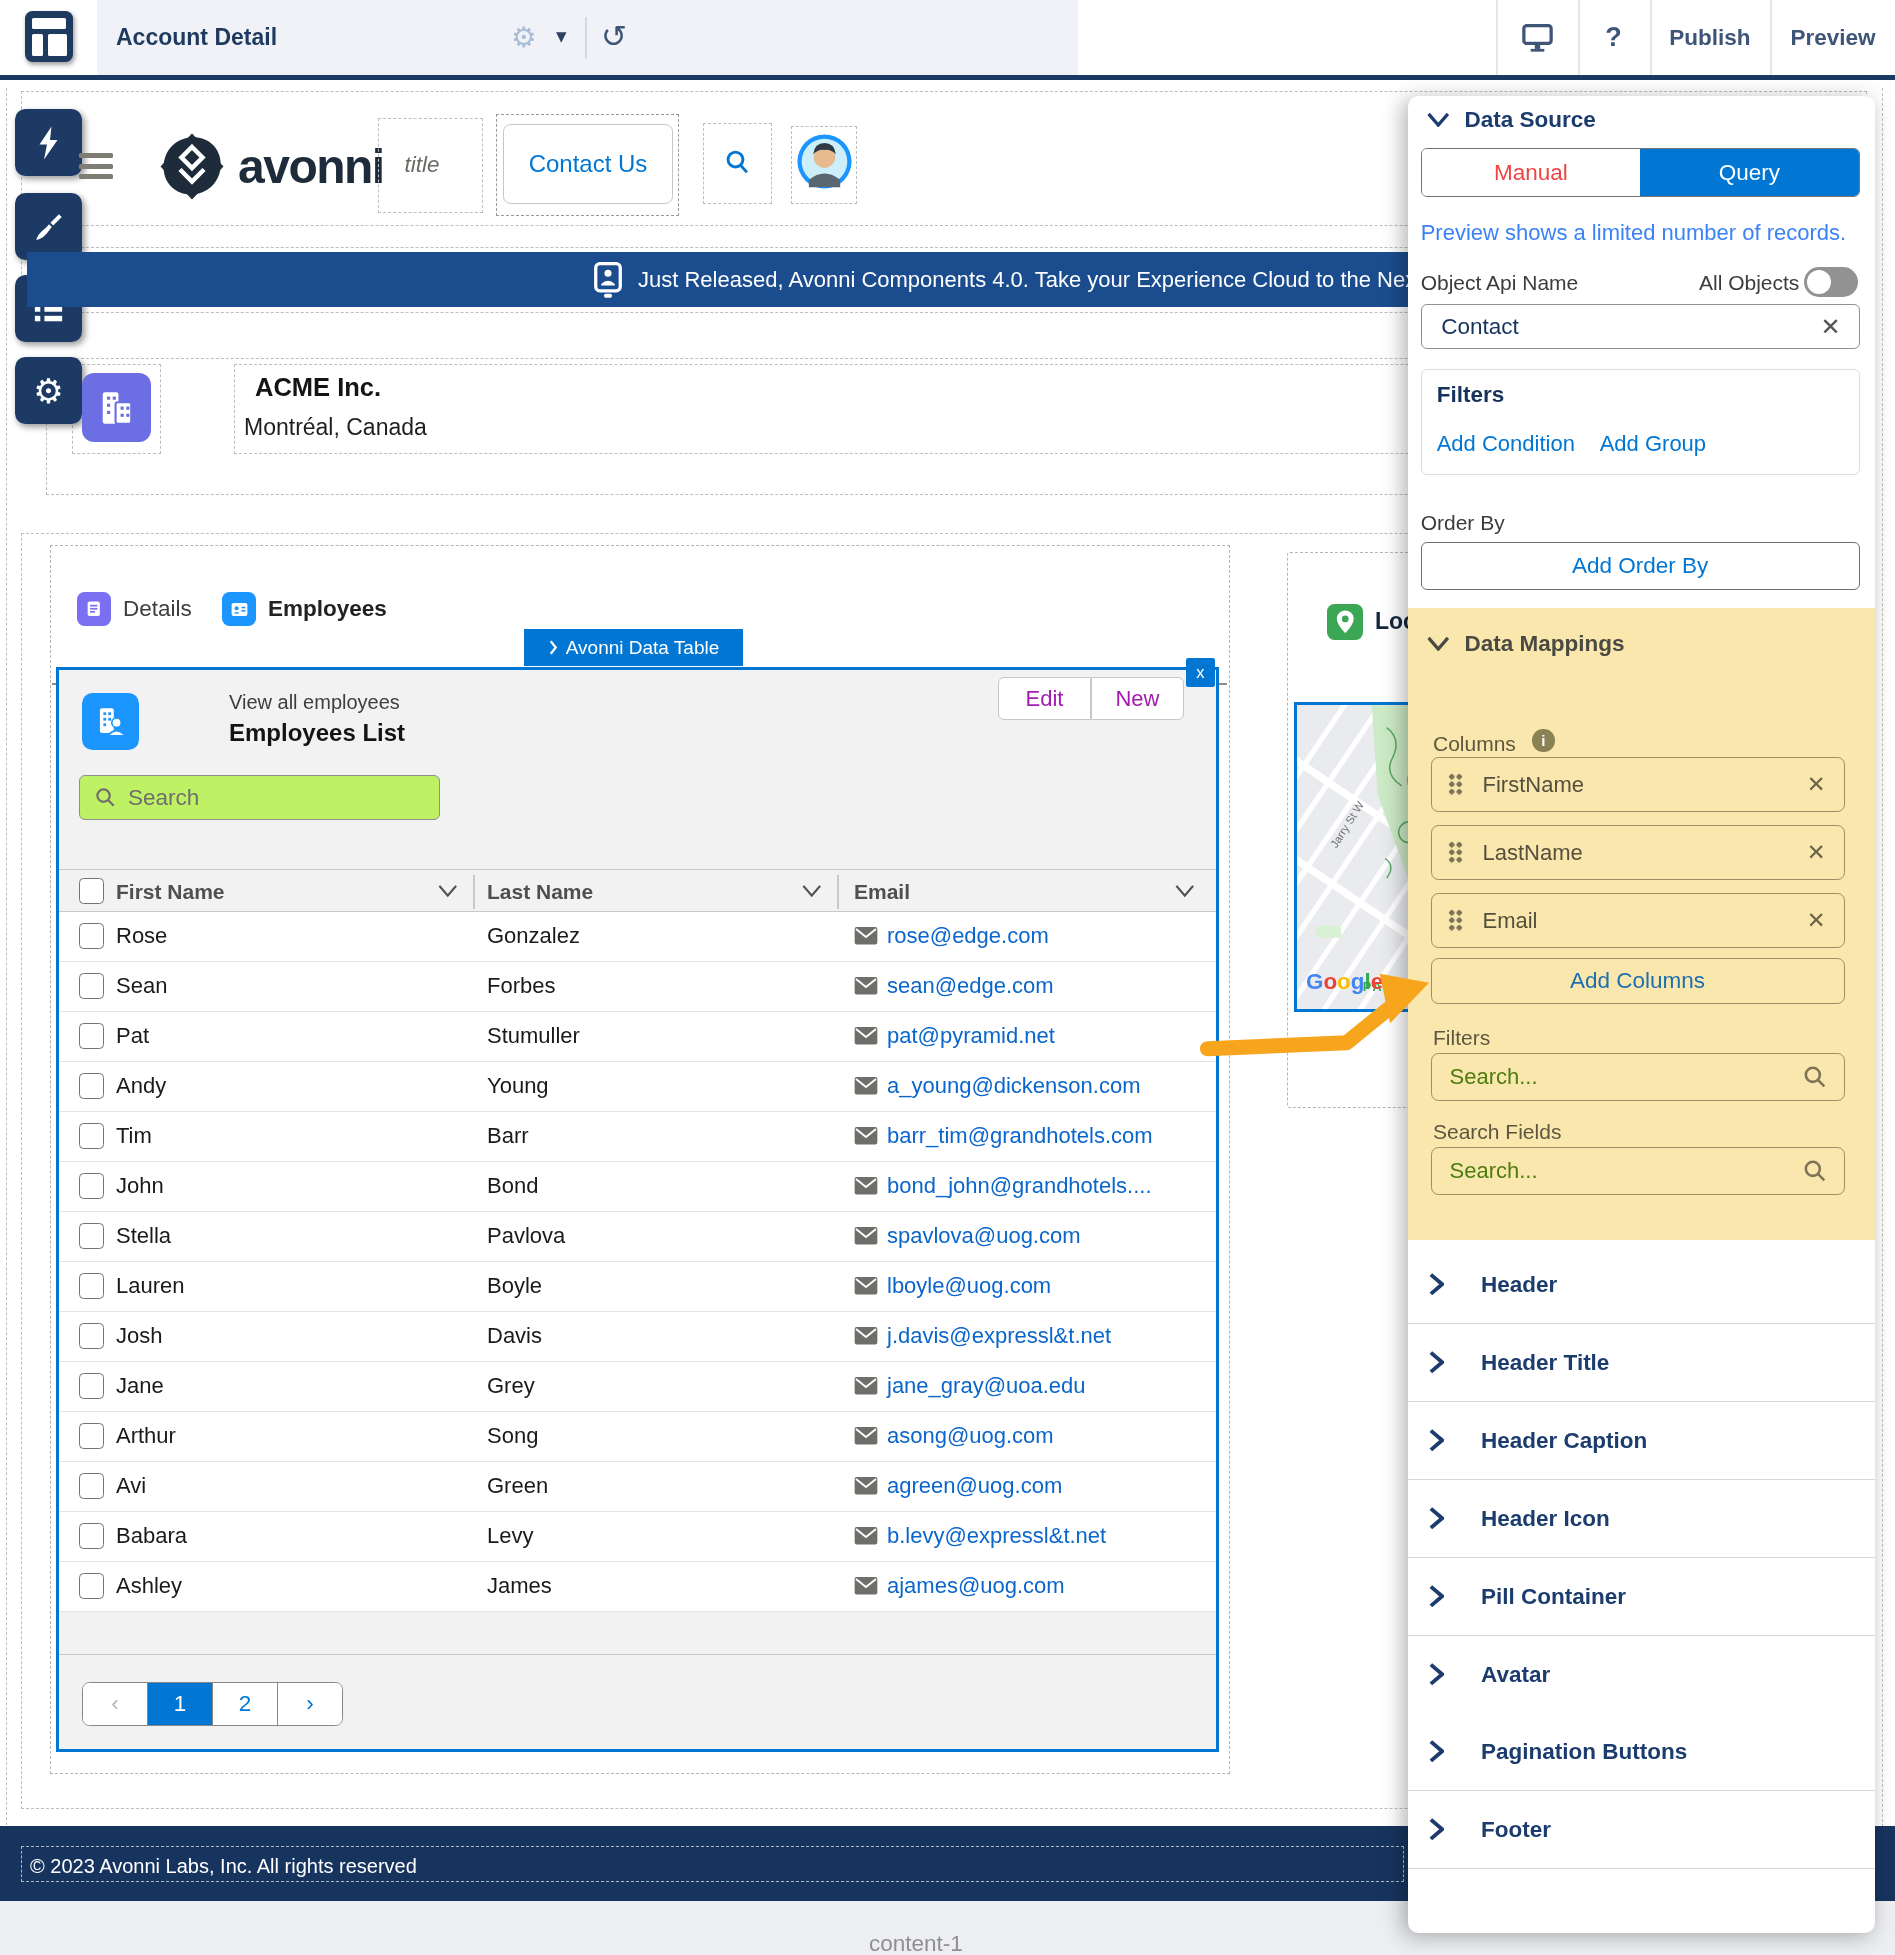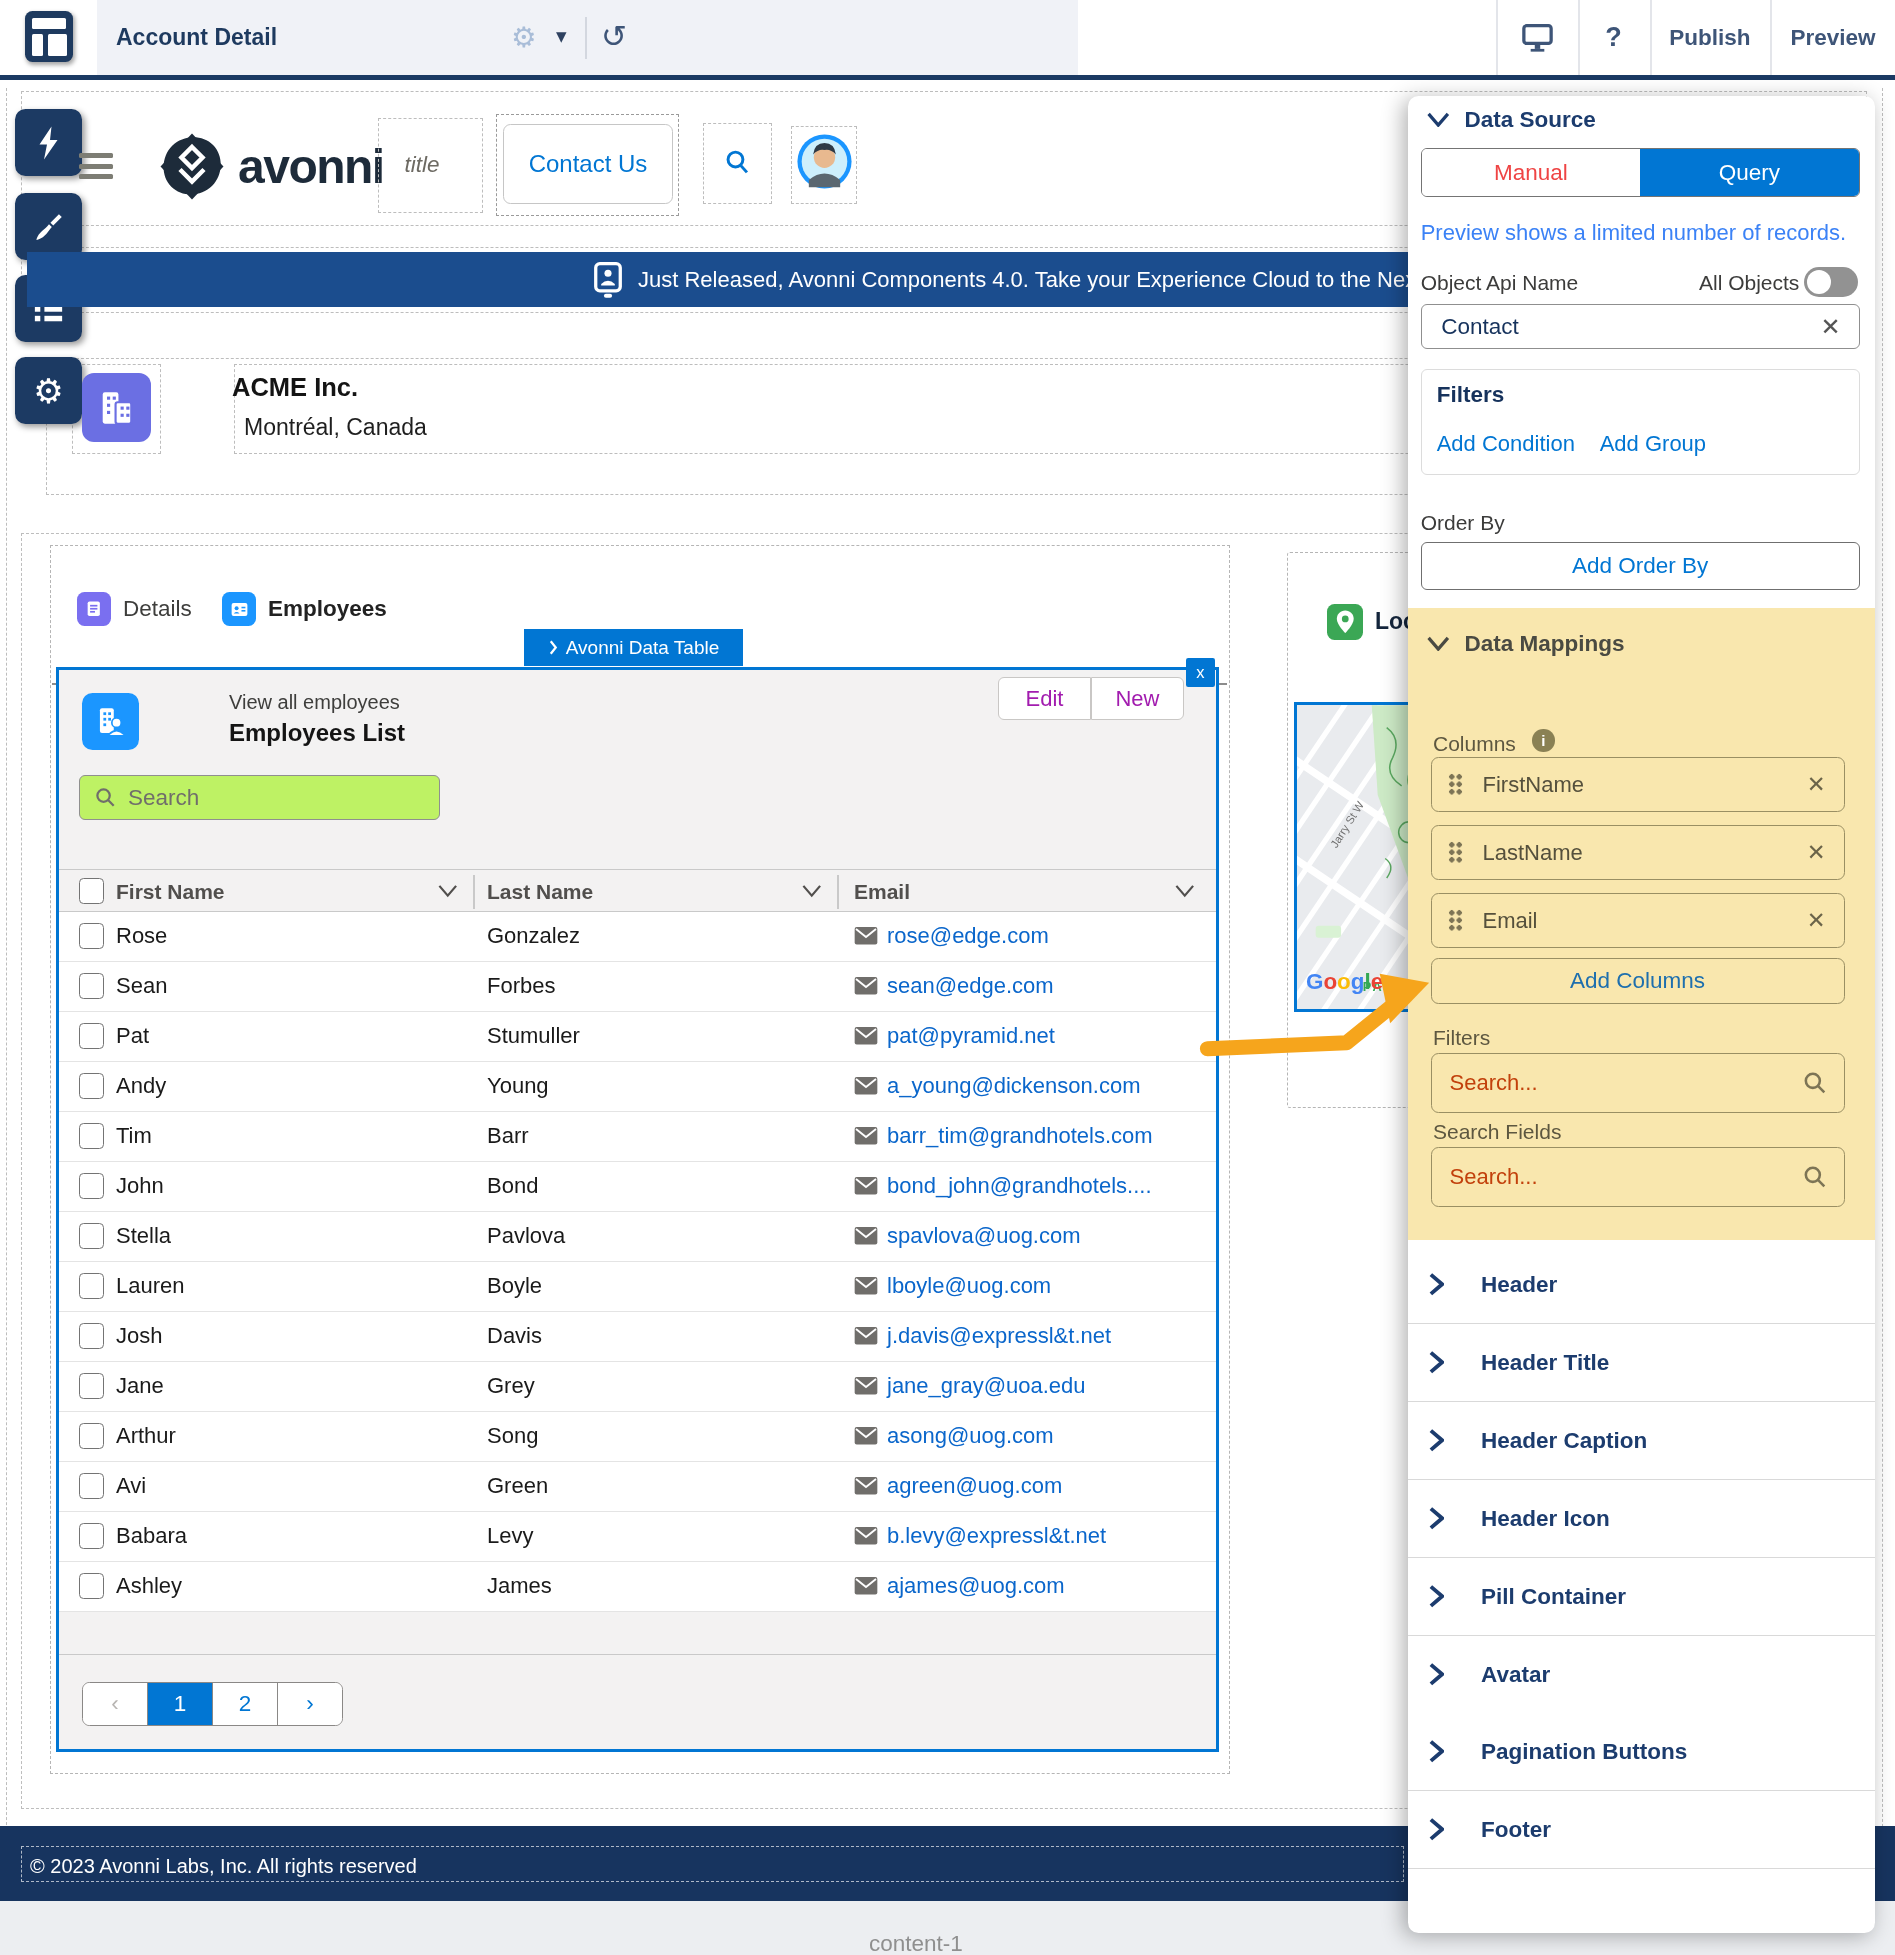--- a/index.html
+++ b/index.html
@@ -34,21 +34,21 @@
   .title-ph{font-size:22.5px;font-style:italic;color:#6d6a63;}
   .contact-btn{background:#fff;border:1.5px solid #c6c6c6;border-radius:7.5px;width:168px;height:78px;
                display:flex;align-items:center;justify-content:center;font-size:24px;color:#0176d3;}
   
   .banner{left:27px;top:252px;width:1840px;height:55px;background:#1b4d8e;overflow:hidden;}
   .banner-inner{position:absolute;left:566px;top:0;height:55px;display:flex;align-items:center;gap:15px;
                 white-space:nowrap;color:#fff;font-size:22px;}
   
   .acme-icon{left:82px;top:373px;width:69px;height:69px;background:#6b6fe3;border-radius:12px;
              display:flex;align-items:center;justify-content:center;}
-  .acme-name{left:232px;top:373px;font-size:25.5px;font-weight:bold;color:#141414;}
+  .acme-name{left:255px;top:373px;font-size:25.5px;font-weight:bold;color:#141414;}
   .acme-loc{left:244px;top:414px;font-size:23px;color:#1f1f1f;}
   
   .left-card{left:50px;top:545px;width:1178px;height:1227px;background:#fff;border:1.5px dashed #b5b5b5;}
   .tabbar-line{left:52px;top:683px;width:1175px;height:2.2px;background:#8c8c8c;}
   .tab-underline{left:208px;top:679px;width:192px;height:6px;background:#0176d3;}
   .tab-ic{width:34px;height:34px;border-radius:7.5px;display:flex;align-items:center;justify-content:center;}
   .tab{display:flex;align-items:center;gap:12px;font-size:22.5px;color:#3e3e3c;}
   .tag{left:524px;top:629px;width:219px;height:37px;background:#0176d3;color:#fff;font-size:19px;
        display:flex;align-items:center;justify-content:center;gap:7.5px;}
   
@@ -113,22 +113,22 @@
         align-items:center;justify-content:center;font-size:22.5px;color:#0176d3;box-sizing:border-box;}
   .yellow{left:0;top:512px;width:467px;height:632px;background:#f9e7ae;}
   .ylbl{font-size:21px;color:#5d5740;}
   .pill{position:absolute;left:22.5px;width:414px;height:55px;border:1.5px solid #9a8f63;border-radius:7.5px;
         box-sizing:border-box;display:flex;align-items:center;font-size:22px;color:#55503c;}
   .handle{width:15px;height:22.5px;margin:0 19.5px 0 16.5px;
           background-image:radial-gradient(circle,#7d7455 2.4px,transparent 2.8px);background-size:7.5px 7.5px;}
   .pill .x{margin-left:auto;margin-right:18px;color:#6b6449;font-size:22.5px;}
   .ybtn{position:absolute;left:22.5px;width:414px;height:46px;border:1.5px solid #9a8f63;border-radius:7.5px;
         box-sizing:border-box;display:flex;align-items:center;justify-content:center;font-size:22.5px;color:#1e6fae;}
-  .yinput{position:absolute;left:22.5px;width:414px;height:60px;border:1.5px solid #9a8f63;border-radius:7.5px;
-          box-sizing:border-box;display:flex;align-items:center;font-size:22px;color:#c2410c;padding-left:18px;}
+  .yinput{position:absolute;left:22.5px;width:414px;height:48px;border:1.5px solid #9a8f63;border-radius:7.5px;
+          box-sizing:border-box;display:flex;align-items:center;font-size:22px;color:#4d7c0f;padding-left:18px;}
   .acc-row{position:absolute;left:0;width:467px;height:78px;border-bottom:1.5px solid #d9d9d9;
            display:flex;align-items:center;gap:37px;padding-left:21px;box-sizing:border-box;
            font-size:22.5px;font-weight:bold;color:#1c3c6e;background:#fff;}
   .info-i{display:inline-flex;width:22.5px;height:22.5px;border-radius:50%;background:#8a8154;color:#fff;
           align-items:center;justify-content:center;font-size:15px;font-weight:bold;margin-left:12px;vertical-align:-4.5px;}
   
   .foot-band{left:0;top:1826px;width:1895px;height:75px;background:#17345f;}
   .foot-text{left:30px;top:1855px;font-size:20px;color:#fff;}
   .bottom-strip{left:0;top:1901px;width:1895px;height:55px;background:#eceef1;}
   .region-lbl{left:869px;top:1931px;font-size:22.5px;color:#8f8f8f;}

